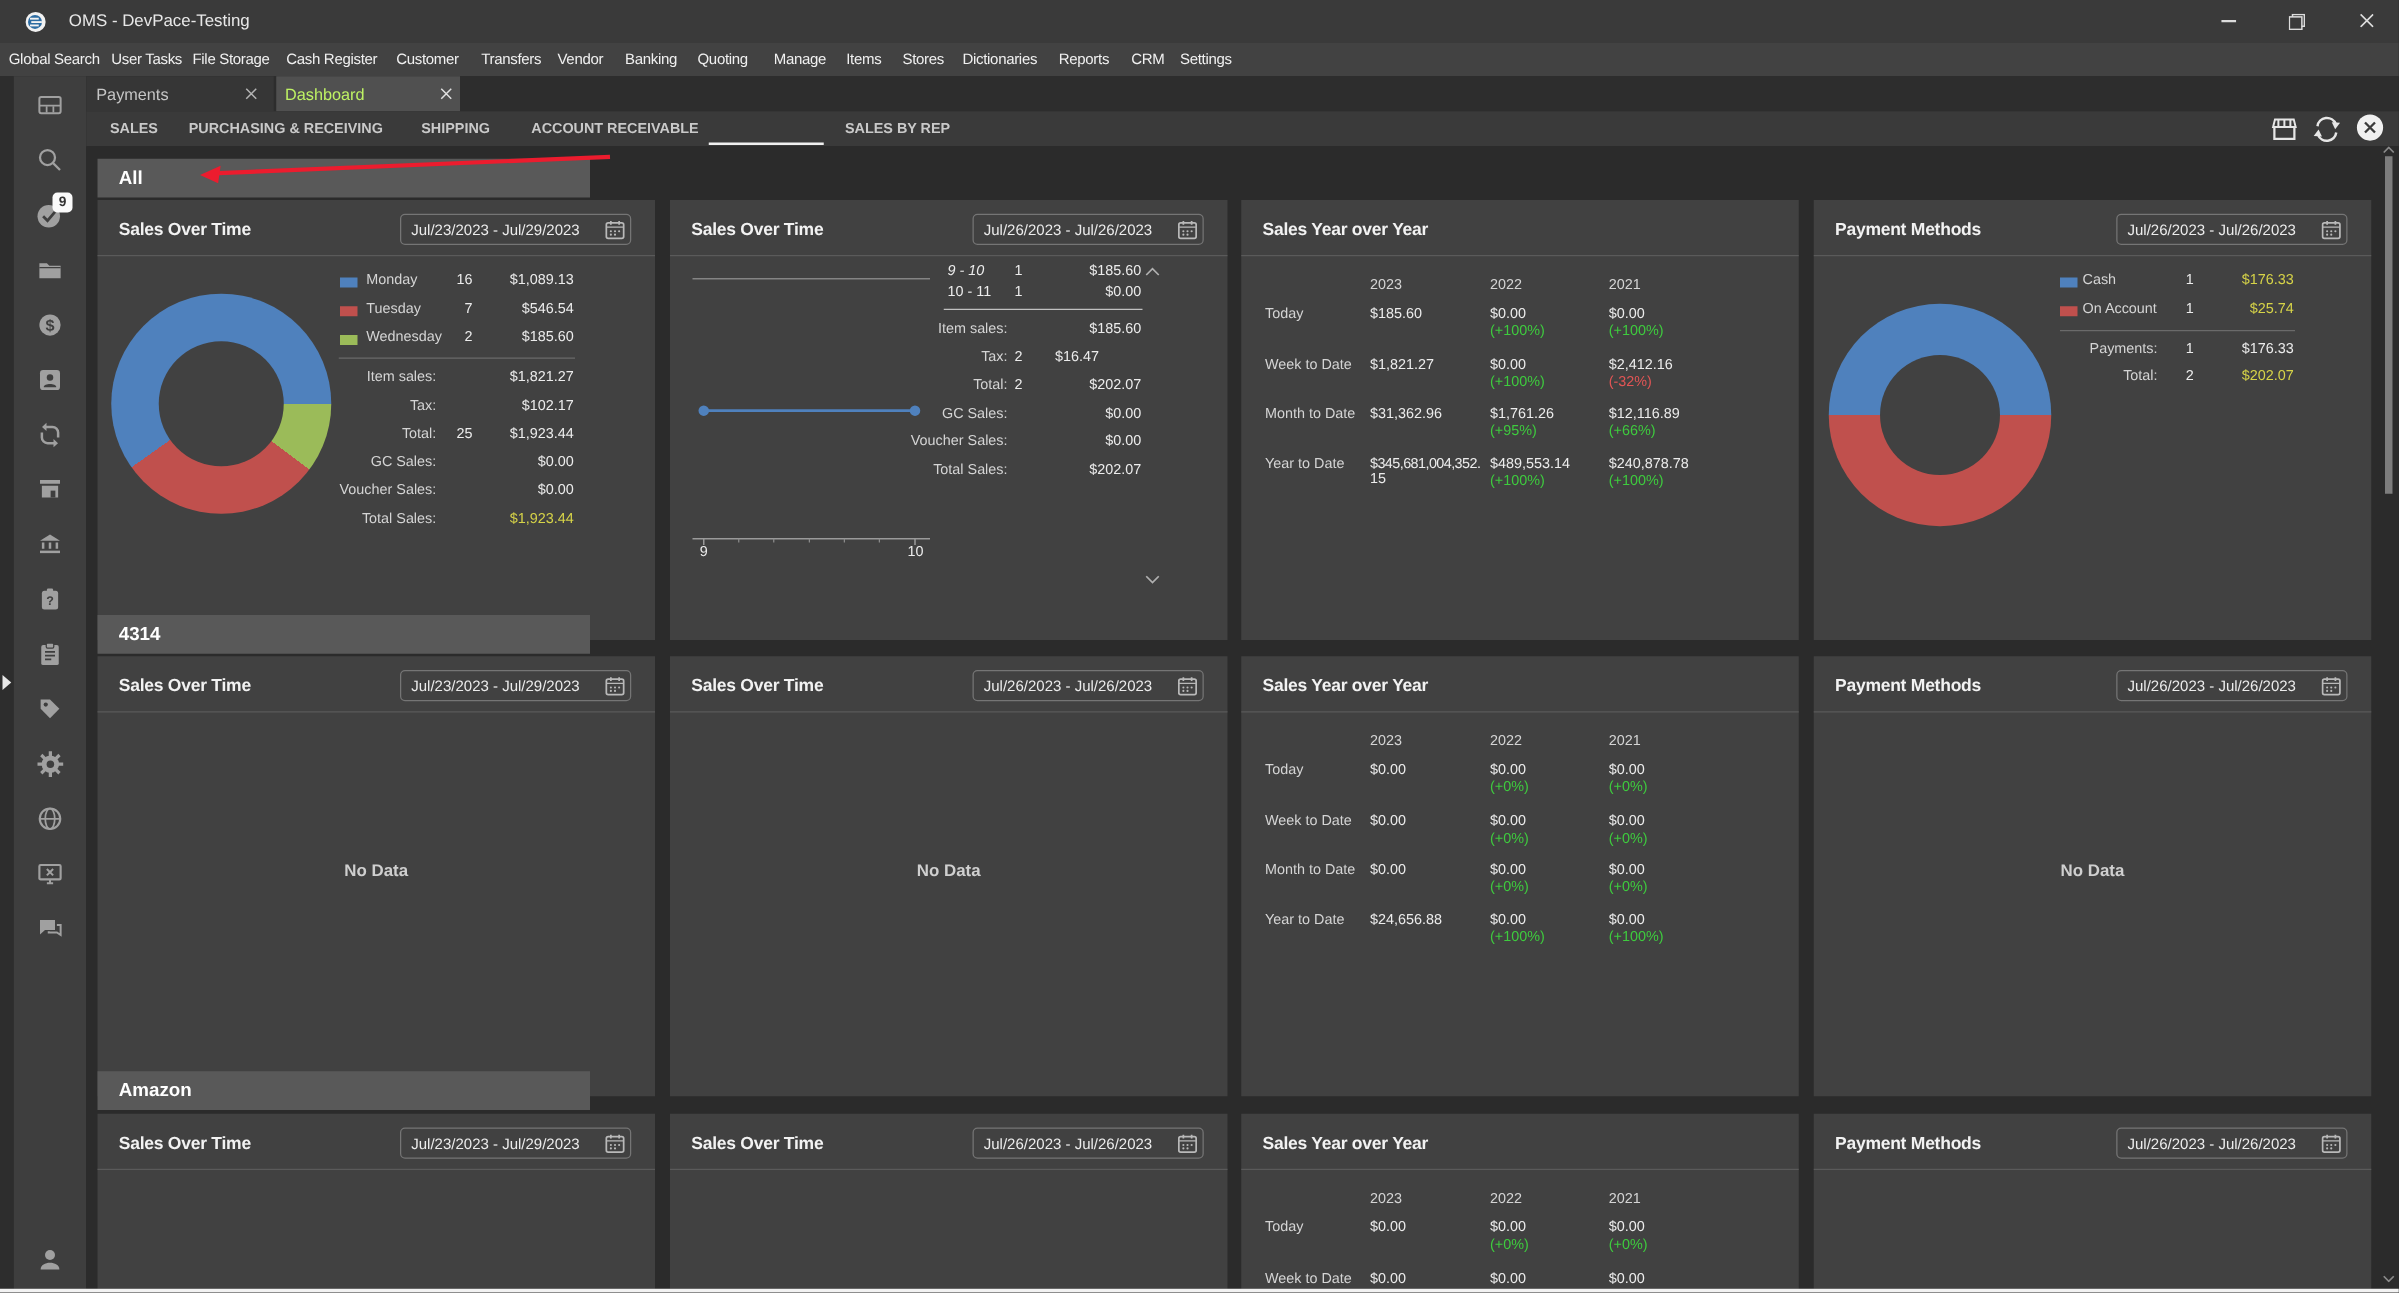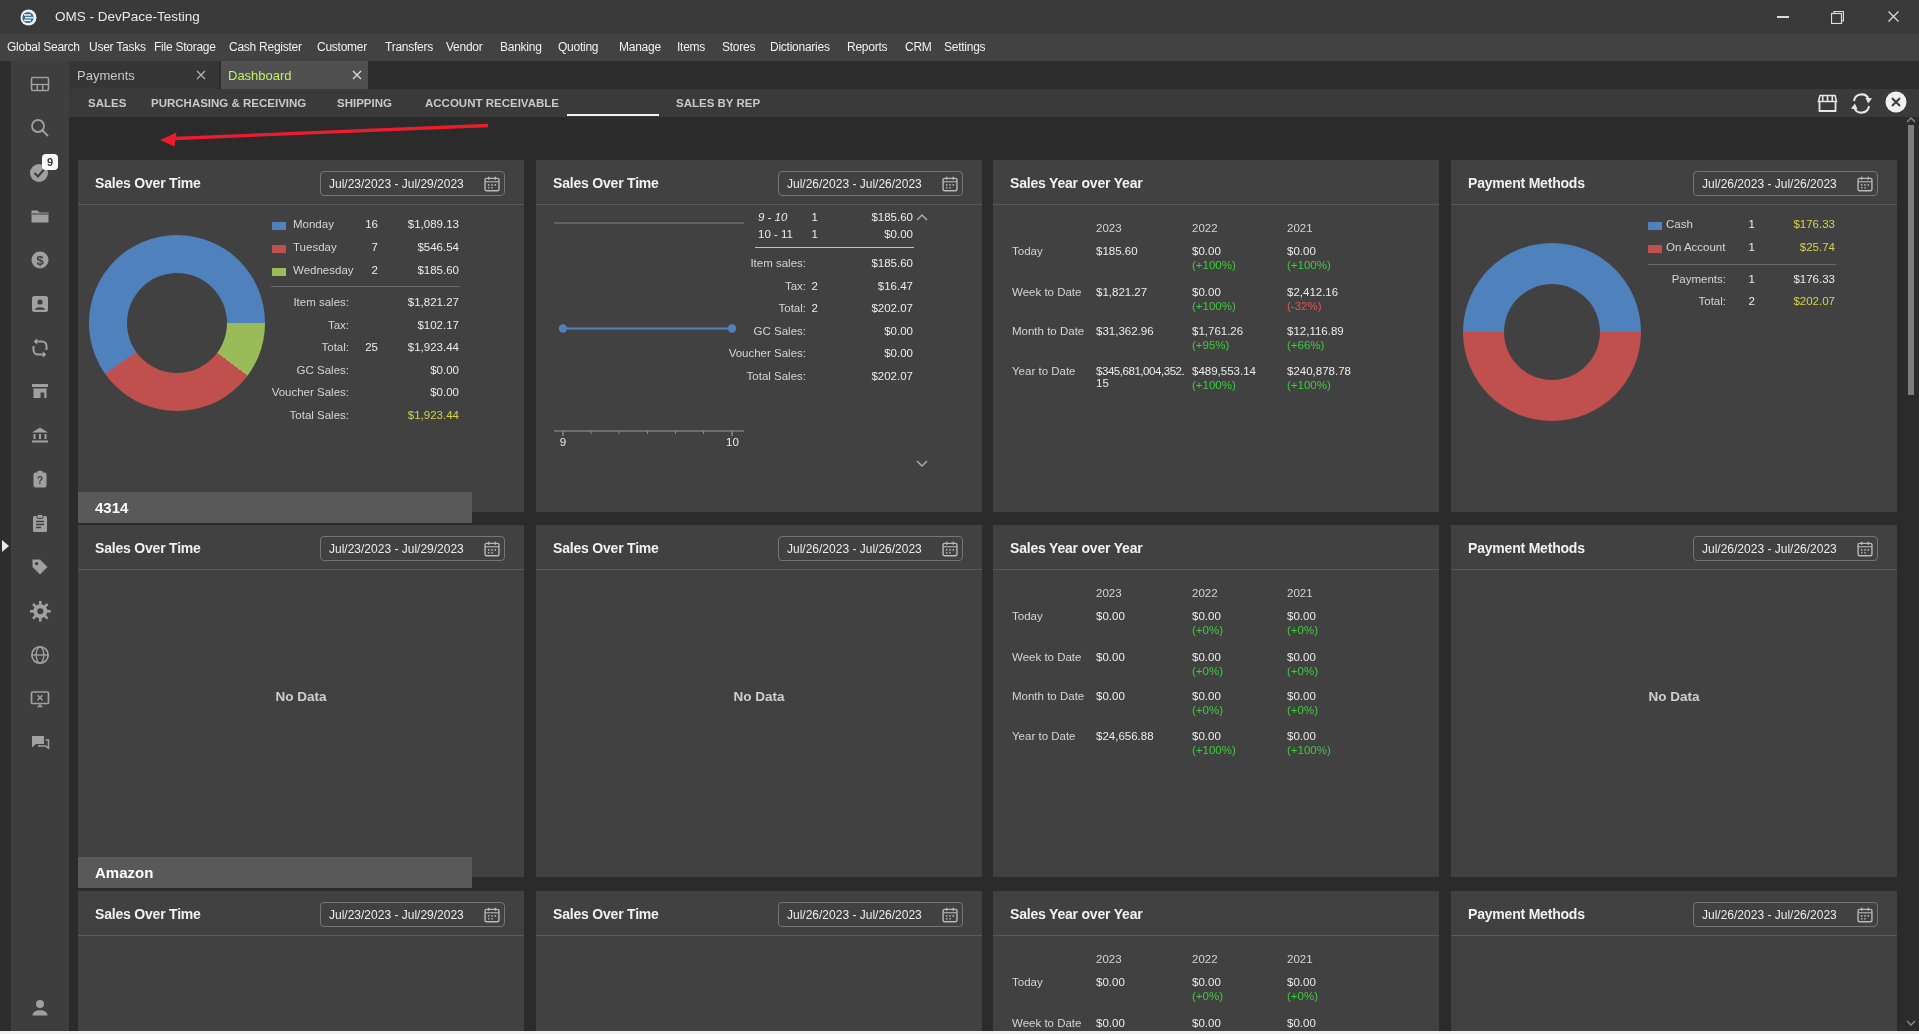--- a/index.html
+++ b/index.html
@@ -190,20 +190,23 @@
    <path d="M19 14 A 7.6 7.6 0 0 1 4.4 15.8" fill="none" stroke="#e6e6e6" stroke-width="2"></path>
    <path d="M4 11.5 L1.5 17.5 L8 16.2 Z" fill="#e6e6e6" transform="rotate(14 4 15)"></path>
  </svg>
  <svg class="abs" style="left:1816px;top:2px;" width="22" height="22" viewBox="0 0 22 22">
    <circle cx="11" cy="11" r="10.5" fill="#f0f0f0"></circle>
    <path d="M7 7 L15 15 M15 7 L7 15" stroke="#3a3a3a" stroke-width="1.9"></path>
  </svg>
 </div>
 
 <div class="abs" style="left:69px;top:117px;width:1850px;height:914px;background:#2b2b2b;overflow:hidden;">
+<div class="bar" style="top:10px;">
+      <span>All</span>
+    </div>
 <div class="card" style="left:9px;top:43px;">
       <div class="cardtitle">Sales Over Time</div>
       <div class="datebox">
         <span>Jul/23/2023 - Jul/29/2023</span>
         <svg class="abs" style="left:163px;top:4px;" width="16" height="16" viewBox="0 0 15 15">
           <rect x="1" y="2.2" width="13" height="11.6" rx="1.4" fill="none" stroke="#b9b9b9" stroke-width="1.3"></rect>
           <path d="M4.4 0.8 V3.6 M10.6 0.8 V3.6" stroke="#b9b9b9" stroke-width="1.3"></path>
           <path d="M1.2 5.4 H13.8" stroke="#b9b9b9" stroke-width="1"></path>
           <circle cx="4.4" cy="8.4" r="0.8" fill="#b9b9b9"></circle>
           <circle cx="7.5" cy="8.4" r="0.8" fill="#b9b9b9"></circle>
@@ -275,21 +278,21 @@
       <div class="abs tt val" style="left:252px;top:51px;width:30px;text-align:right;">1</div>
       <div class="abs tt val" style="left:297px;top:51px;width:80px;text-align:right;">$185.60</div>
       <div class="abs tt val" style="left:222px;top:68px;">10 - 11</div>
       <div class="abs tt val" style="left:252px;top:68px;width:30px;text-align:right;">1</div>
       <div class="abs tt val" style="left:297px;top:68px;width:80px;text-align:right;">$0.00</div>
       <div class="abs" style="left:219px;top:87px;width:159px;height:1px;background:#c0c0c0;"></div>
       <div class="abs tt lbl" style="left:120px;top:97px;width:150px;text-align:right;">Item sales:</div>
       <div class="abs tt val" style="left:297px;top:97px;width:80px;text-align:right;">$185.60</div>
       <div class="abs tt lbl" style="left:120px;top:120px;width:150px;text-align:right;">Tax:</div>
       <div class="abs tt val" style="left:252px;top:120px;width:30px;text-align:right;">2</div>
-      <div class="abs tt val" style="left:297px;top:120px;width:80px;text-align:right;">$16.47</div>
+      <div class="abs tt val" style="left:308px;top:120px;width:80px;text-align:left;">$16.47</div>
       <div class="abs tt lbl" style="left:120px;top:142px;width:150px;text-align:right;">Total:</div>
       <div class="abs tt val" style="left:252px;top:142px;width:30px;text-align:right;">2</div>
       <div class="abs tt val" style="left:297px;top:142px;width:80px;text-align:right;">$202.07</div>
       <div class="abs tt lbl" style="left:120px;top:165px;width:150px;text-align:right;">GC Sales:</div>
       <div class="abs tt val" style="left:297px;top:165px;width:80px;text-align:right;">$0.00</div>
       <div class="abs tt lbl" style="left:120px;top:187px;width:150px;text-align:right;">Voucher Sales:</div>
       <div class="abs tt val" style="left:297px;top:187px;width:80px;text-align:right;">$0.00</div>
       <div class="abs tt lbl" style="left:120px;top:210px;width:150px;text-align:right;">Total Sales:</div>
       <div class="abs tt val" style="left:297px;top:210px;width:80px;text-align:right;">$202.07</div>
     </div>

